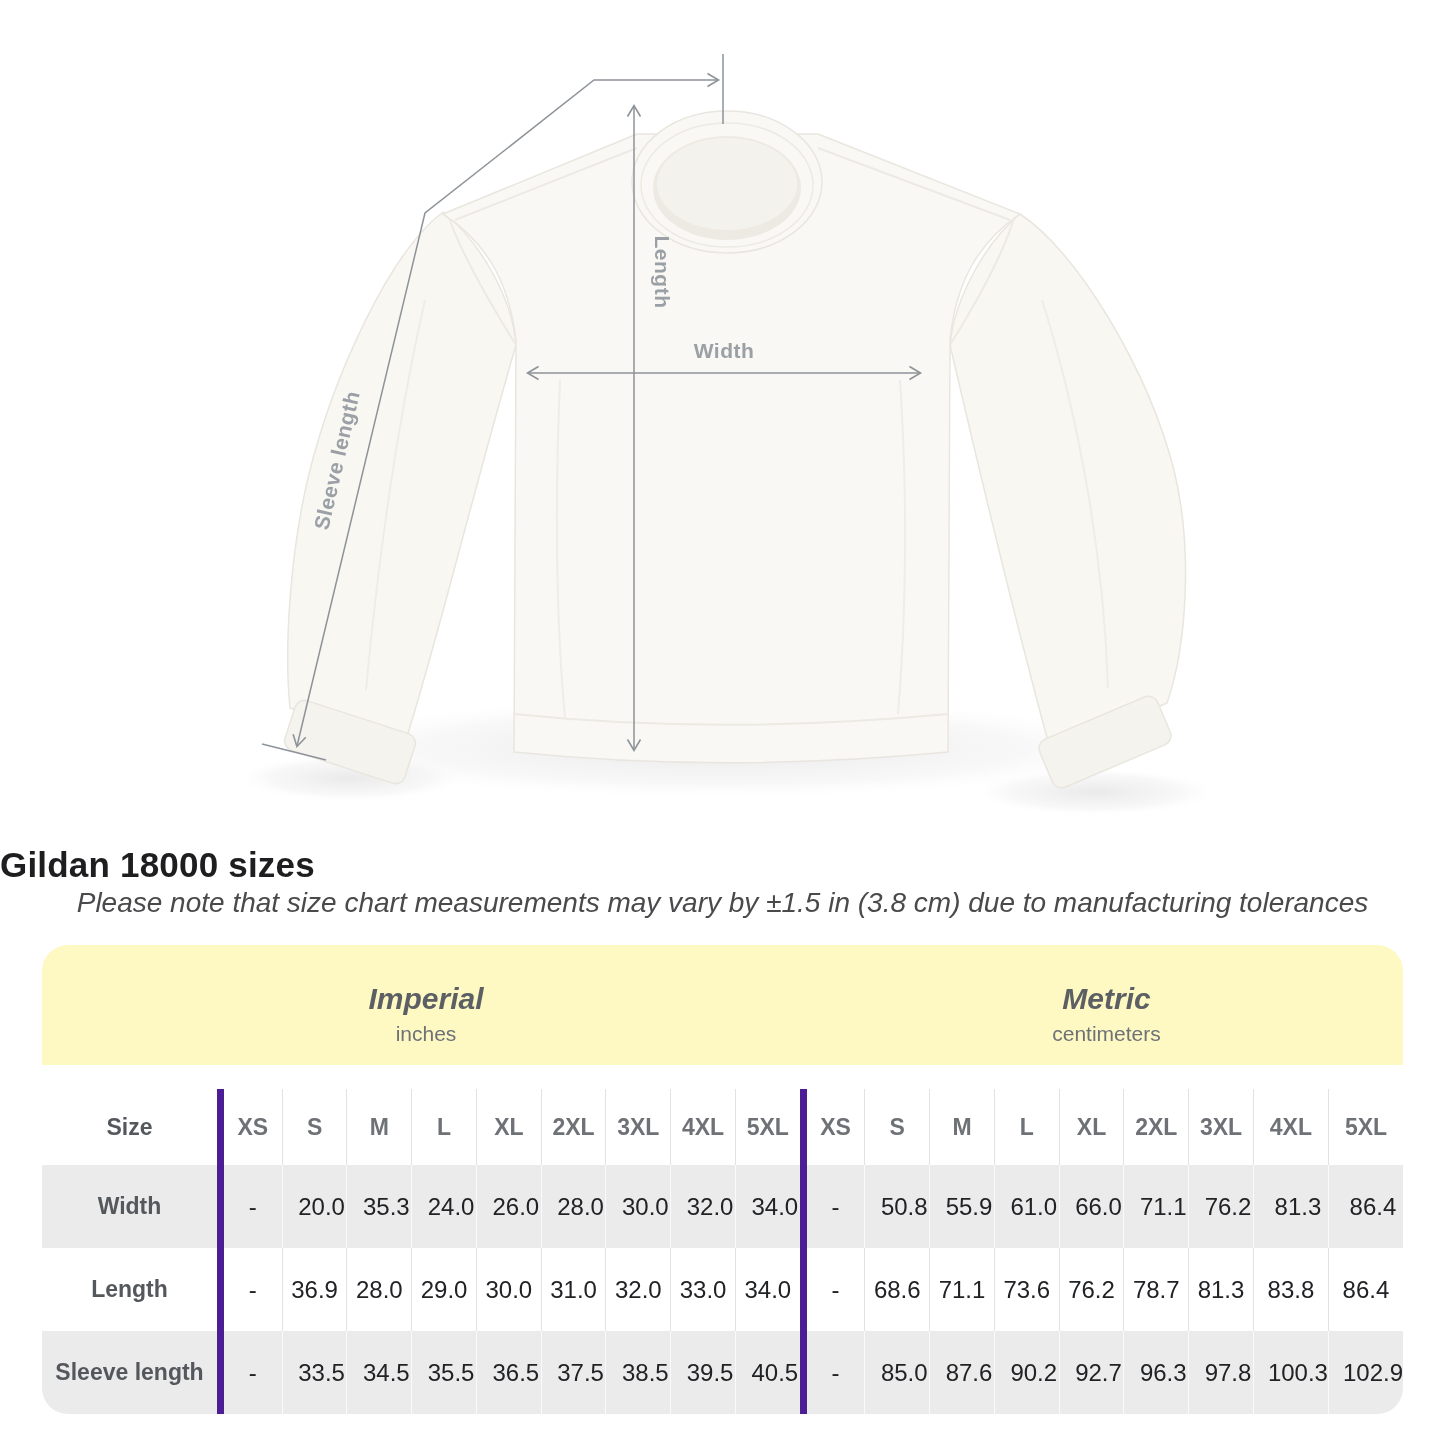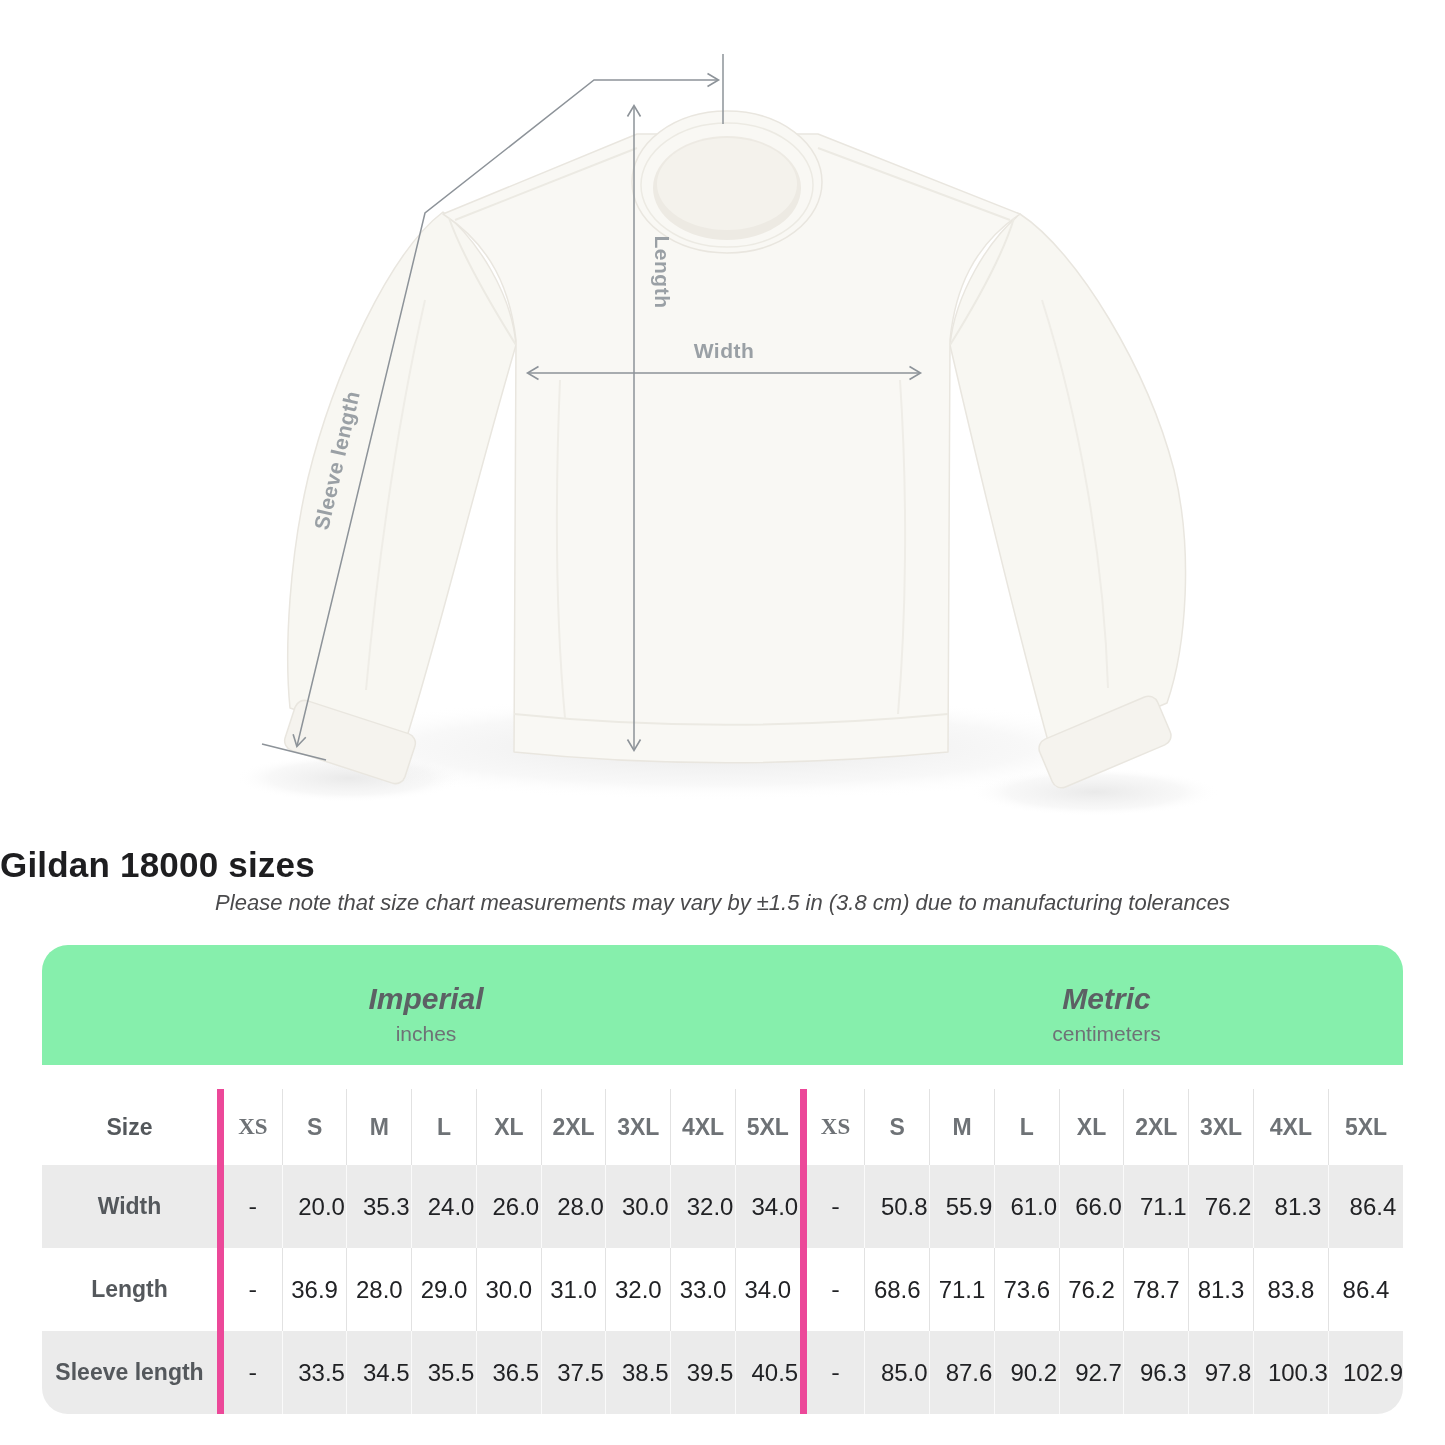--- a/index.html
+++ b/index.html
@@ -9,42 +9,42 @@
   .stage{width:1445px;height:1445px;position:relative;background:#ffffff;}
 
   
   .diagram{position:relative;width:1445px;height:840px;}
   .diagram svg{display:block;}
 
   
   .page-title{margin:2px 0 0 0;height:46px;line-height:46px;text-align:left;
               font-size:35px;font-weight:bold;color:#1e1e20;letter-spacing:.2px;}
   .note{margin:0;height:30px;line-height:30px;text-align:center;
-        font-style:italic;font-size:22px;color:#4a4a4c;}
+        font-style:italic;font-size:28px;color:#4a4a4c;}
 
   
   .size-table{width:1361px;margin:27px 42px 0 42px;border-radius:26px;
               overflow:hidden;background:#ffffff;}
-  .band{display:flex;height:120px;background:#86efac;}
+  .band{display:flex;height:120px;background:#fef9c3;}
   .band-half{display:flex;flex-direction:column;align-items:center;padding-top:34px;box-sizing:border-box;}
   .band-left{width:768px;}
   .band-right{flex:1;align-items:center;}
   .band-name{font-size:30px;font-weight:bold;font-style:italic;color:#5c6064;height:40px;line-height:40px;}
   .band-unit{font-size:21px;color:#6e7276;height:26px;line-height:26px;margin-top:2px;}
 
   .grid{display:grid;grid-template-columns:175px repeat(18,1fr);width:1361px;}
   .cell{display:flex;align-items:center;justify-content:center;box-sizing:border-box;background:#ffffff;}
   .hrow{height:76px;font-weight:bold;font-size:23px;color:#6e7276;margin-top:24px;}
   .drow{height:83px;}
   .label{font-weight:bold;font-size:23px;color:#54585c;}
   .val{font-size:24px;color:#212225;}
   .gray{background:#ebebeb;}
   .sep{border-left:1px solid #e2e2e2;}
   .gray.sep{border-left-color:rgba(255,255,255,.75);padding-left:14px;}
-  .gut{border-left:7px solid #ec4899;font-family:Liberation Serif, serif;}
+  .gut{border-left:7px solid #4c1d95;}
 </style>
 </head>
 <body>
 
 <div class="stage">
 
   <div class="diagram">
     <svg width="1445" height="840" viewBox="0 0 1445 840">
       <defs>
         <radialGradient id="shad" cx="50%" cy="50%" r="50%">

